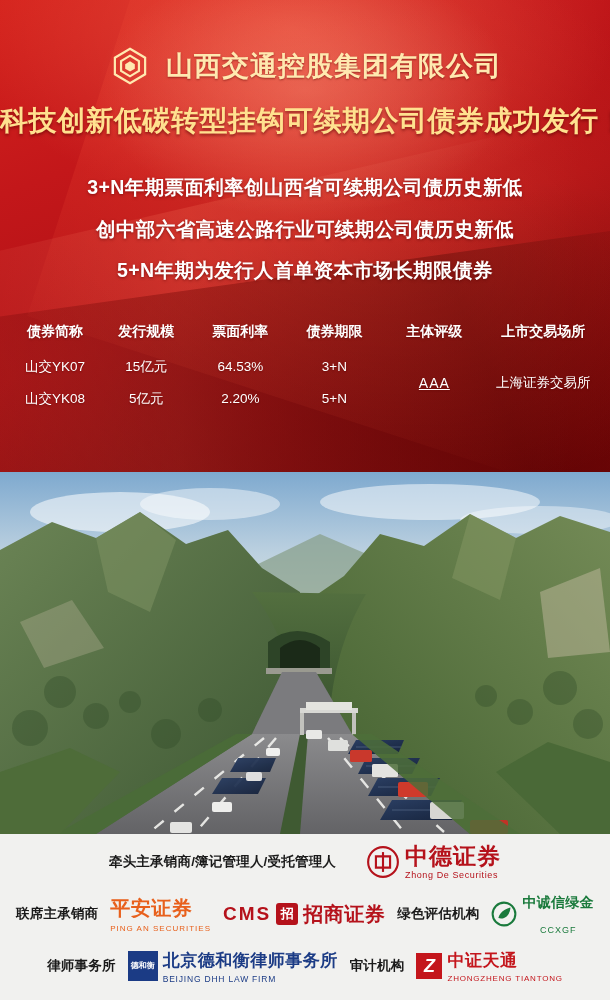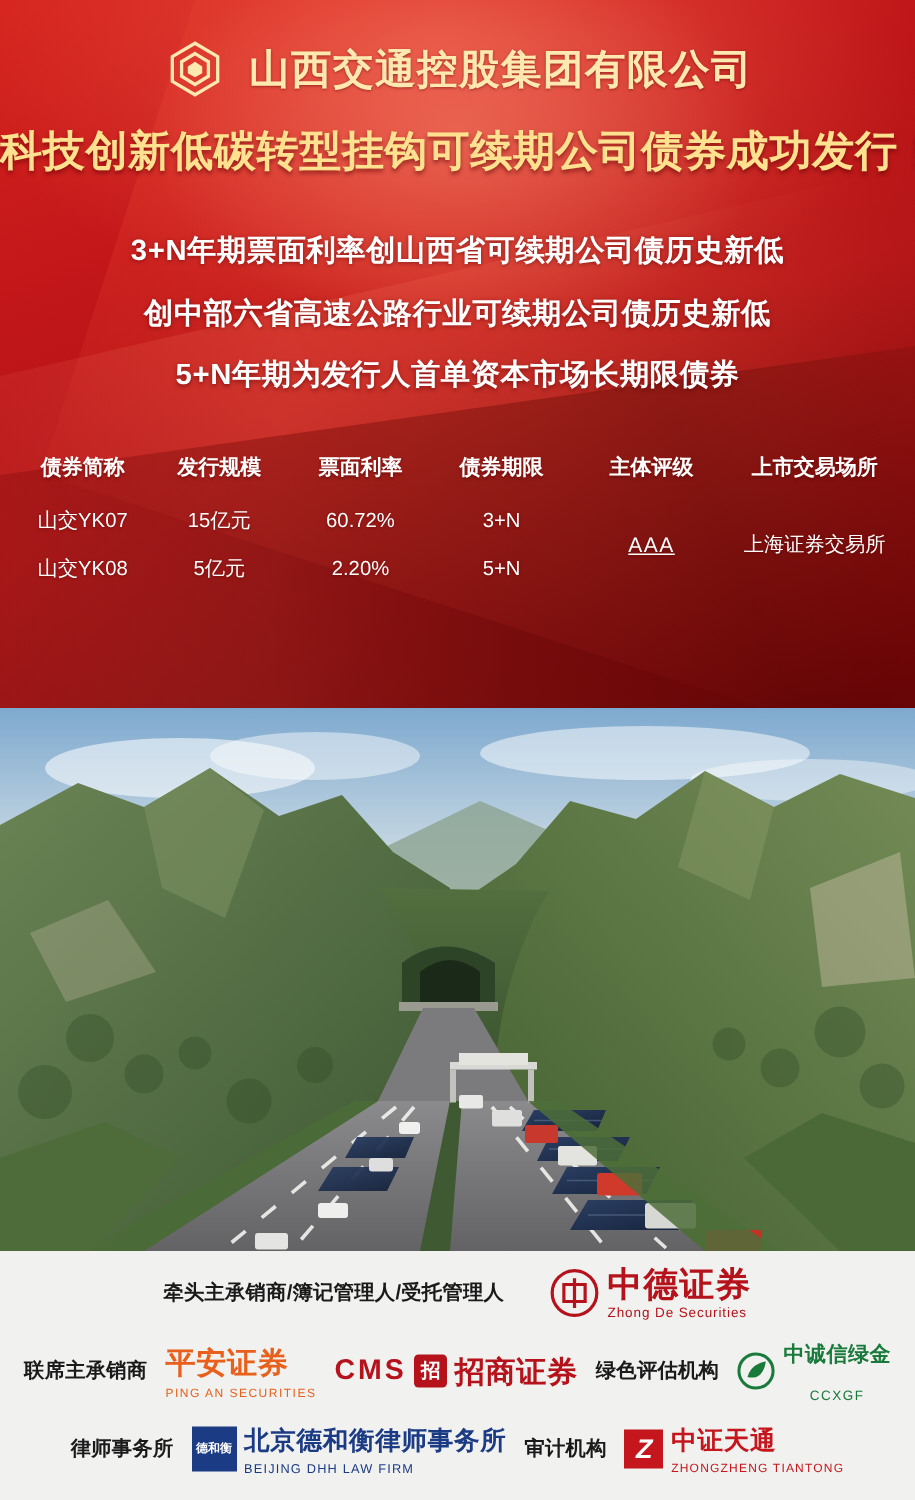--- a/index.html
+++ b/index.html
@@ -72,21 +72,21 @@
     width: 420px;
     height: 260px;
     margin-left: -210px;
     background: radial-gradient(ellipse at center, rgba(255,190,160,0.35) 0%, rgba(255,190,160,0.0) 70%);
     pointer-events: none;
   }
 
   .hero-inner {
     position: relative;
     z-index: 3;
-    padding-top: 24px;
+    padding-top: 44px;
     text-align: center;
   }
 
   .brand-row {
     display: flex;
     align-items: center;
     justify-content: center;
     gap: 14px;
     margin-bottom: 14px;
   }
@@ -380,21 +380,21 @@
             <th>票面利率</th>
             <th>债券期限</th>
             <th>主体评级</th>
             <th>上市交易场所</th>
           </tr>
         </thead>
         <tbody>
           <tr>
             <td>山交YK07</td>
             <td>15亿元</td>
-            <td>60.72%</td>
+            <td>64.53%</td>
             <td>3+N</td>
             <td class="rating-cell" rowspan="2">AAA</td>
             <td class="venue-cell" rowspan="2">上海证券交易所</td>
           </tr>
           <tr>
             <td>山交YK08</td>
             <td>5亿元</td>
             <td>2.20%</td>
             <td>5+N</td>
           </tr>

